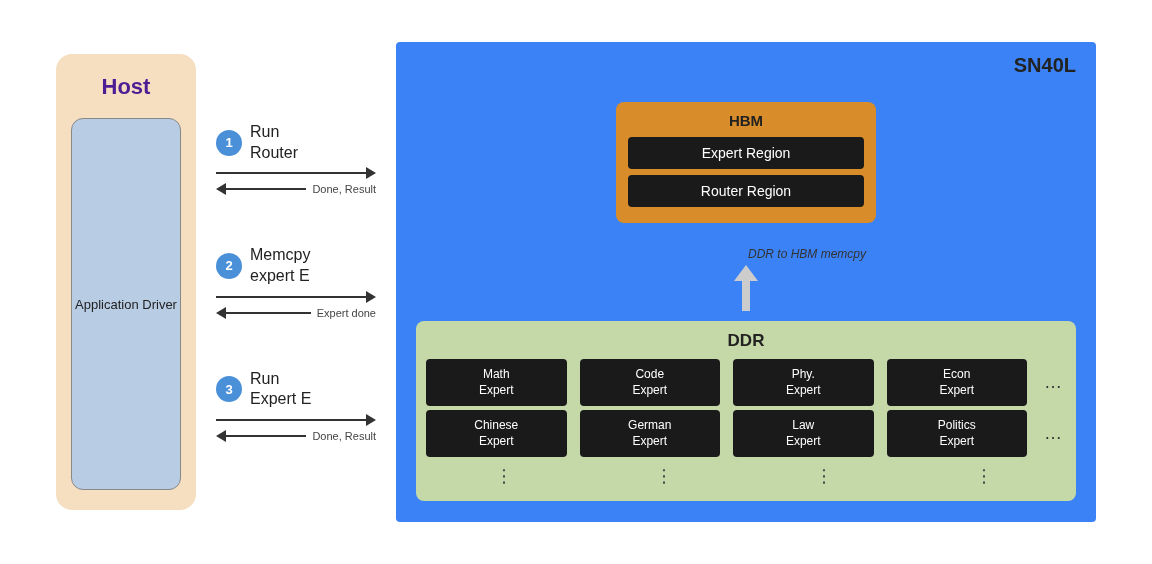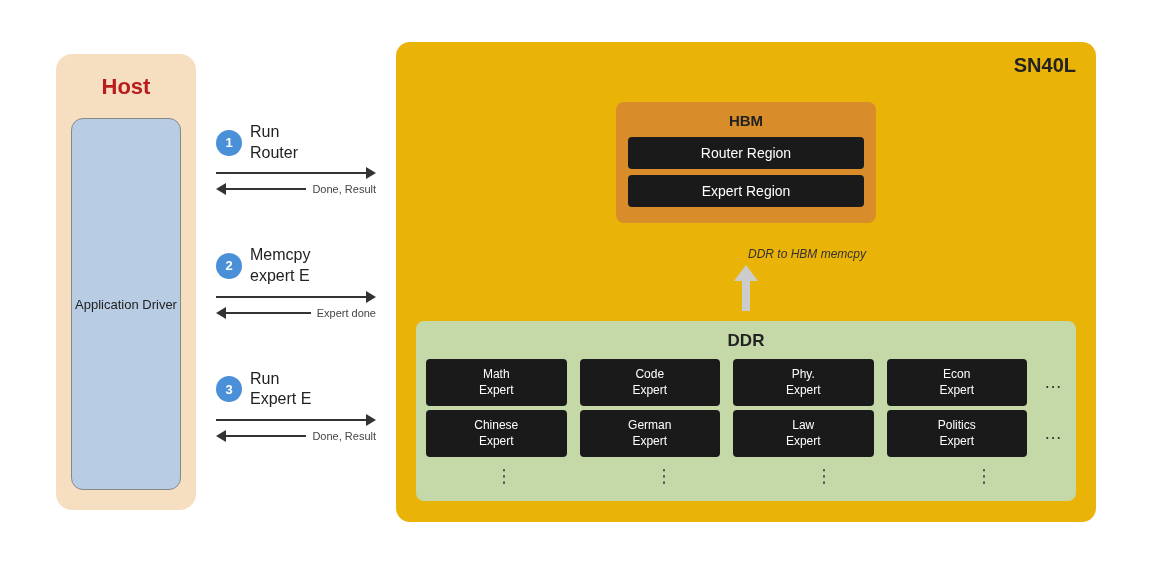--- a/index.html
+++ b/index.html
@@ -28,21 +28,21 @@
       padding: 20px 15px;
       width: 140px;
       min-height: 400px;
       display: flex;
       flex-direction: column;
       align-items: center;
     }
     .host-title {
       font-size: 22px;
       font-weight: bold;
-      color: #b91c1c;
+      color: #4c1d95;
       margin-bottom: 18px;
     }
     .app-driver-box {
       background: #b8cce4;
       border-radius: 12px;
       border: 1.5px solid #888;
       width: 110px;
       height: 372px;
       display: flex;
       align-items: center;
@@ -121,22 +121,22 @@
       border-right: 10px solid #333;
     }
     .return-label {
       font-size: 11px;
       color: #444;
       margin-left: 6px;
     }
 
     
     .sn40l-box {
-      background: #eab308;
-      border-radius: 14px;
+      background: #3b82f6;
+      border-radius: 4px;
       padding: 20px 20px 20px 20px;
       flex: 1;
       min-height: 480px;
       position: relative;
     }
     .sn40l-title {
       position: absolute;
       top: 12px;
       right: 20px;
       font-size: 20px;
@@ -332,24 +332,24 @@
   </div>
 
   <div class="sn40l-box">
     <div class="sn40l-title">SN40L</div>
 
     <div class="sn40l-inner">
 
       <div class="hbm-box">
         <div class="hbm-title">HBM</div>
         <div class="hbm-region">
+          <span>Expert Region</span>
+        </div>
+        <div class="hbm-region">
           <span>Router Region</span>
-        </div>
-        <div class="hbm-region">
-          <span>Expert Region</span>
         </div>
       </div>
 
       <div class="ddr-hbm-arrow-container">
         <div class="ddr-hbm-label">DDR to HBM memcpy</div>
         <div class="ddr-hbm-arrow">
           <div class="arrow-up-head"></div>
           <div class="arrow-up-line"></div>
         </div>
       </div>

